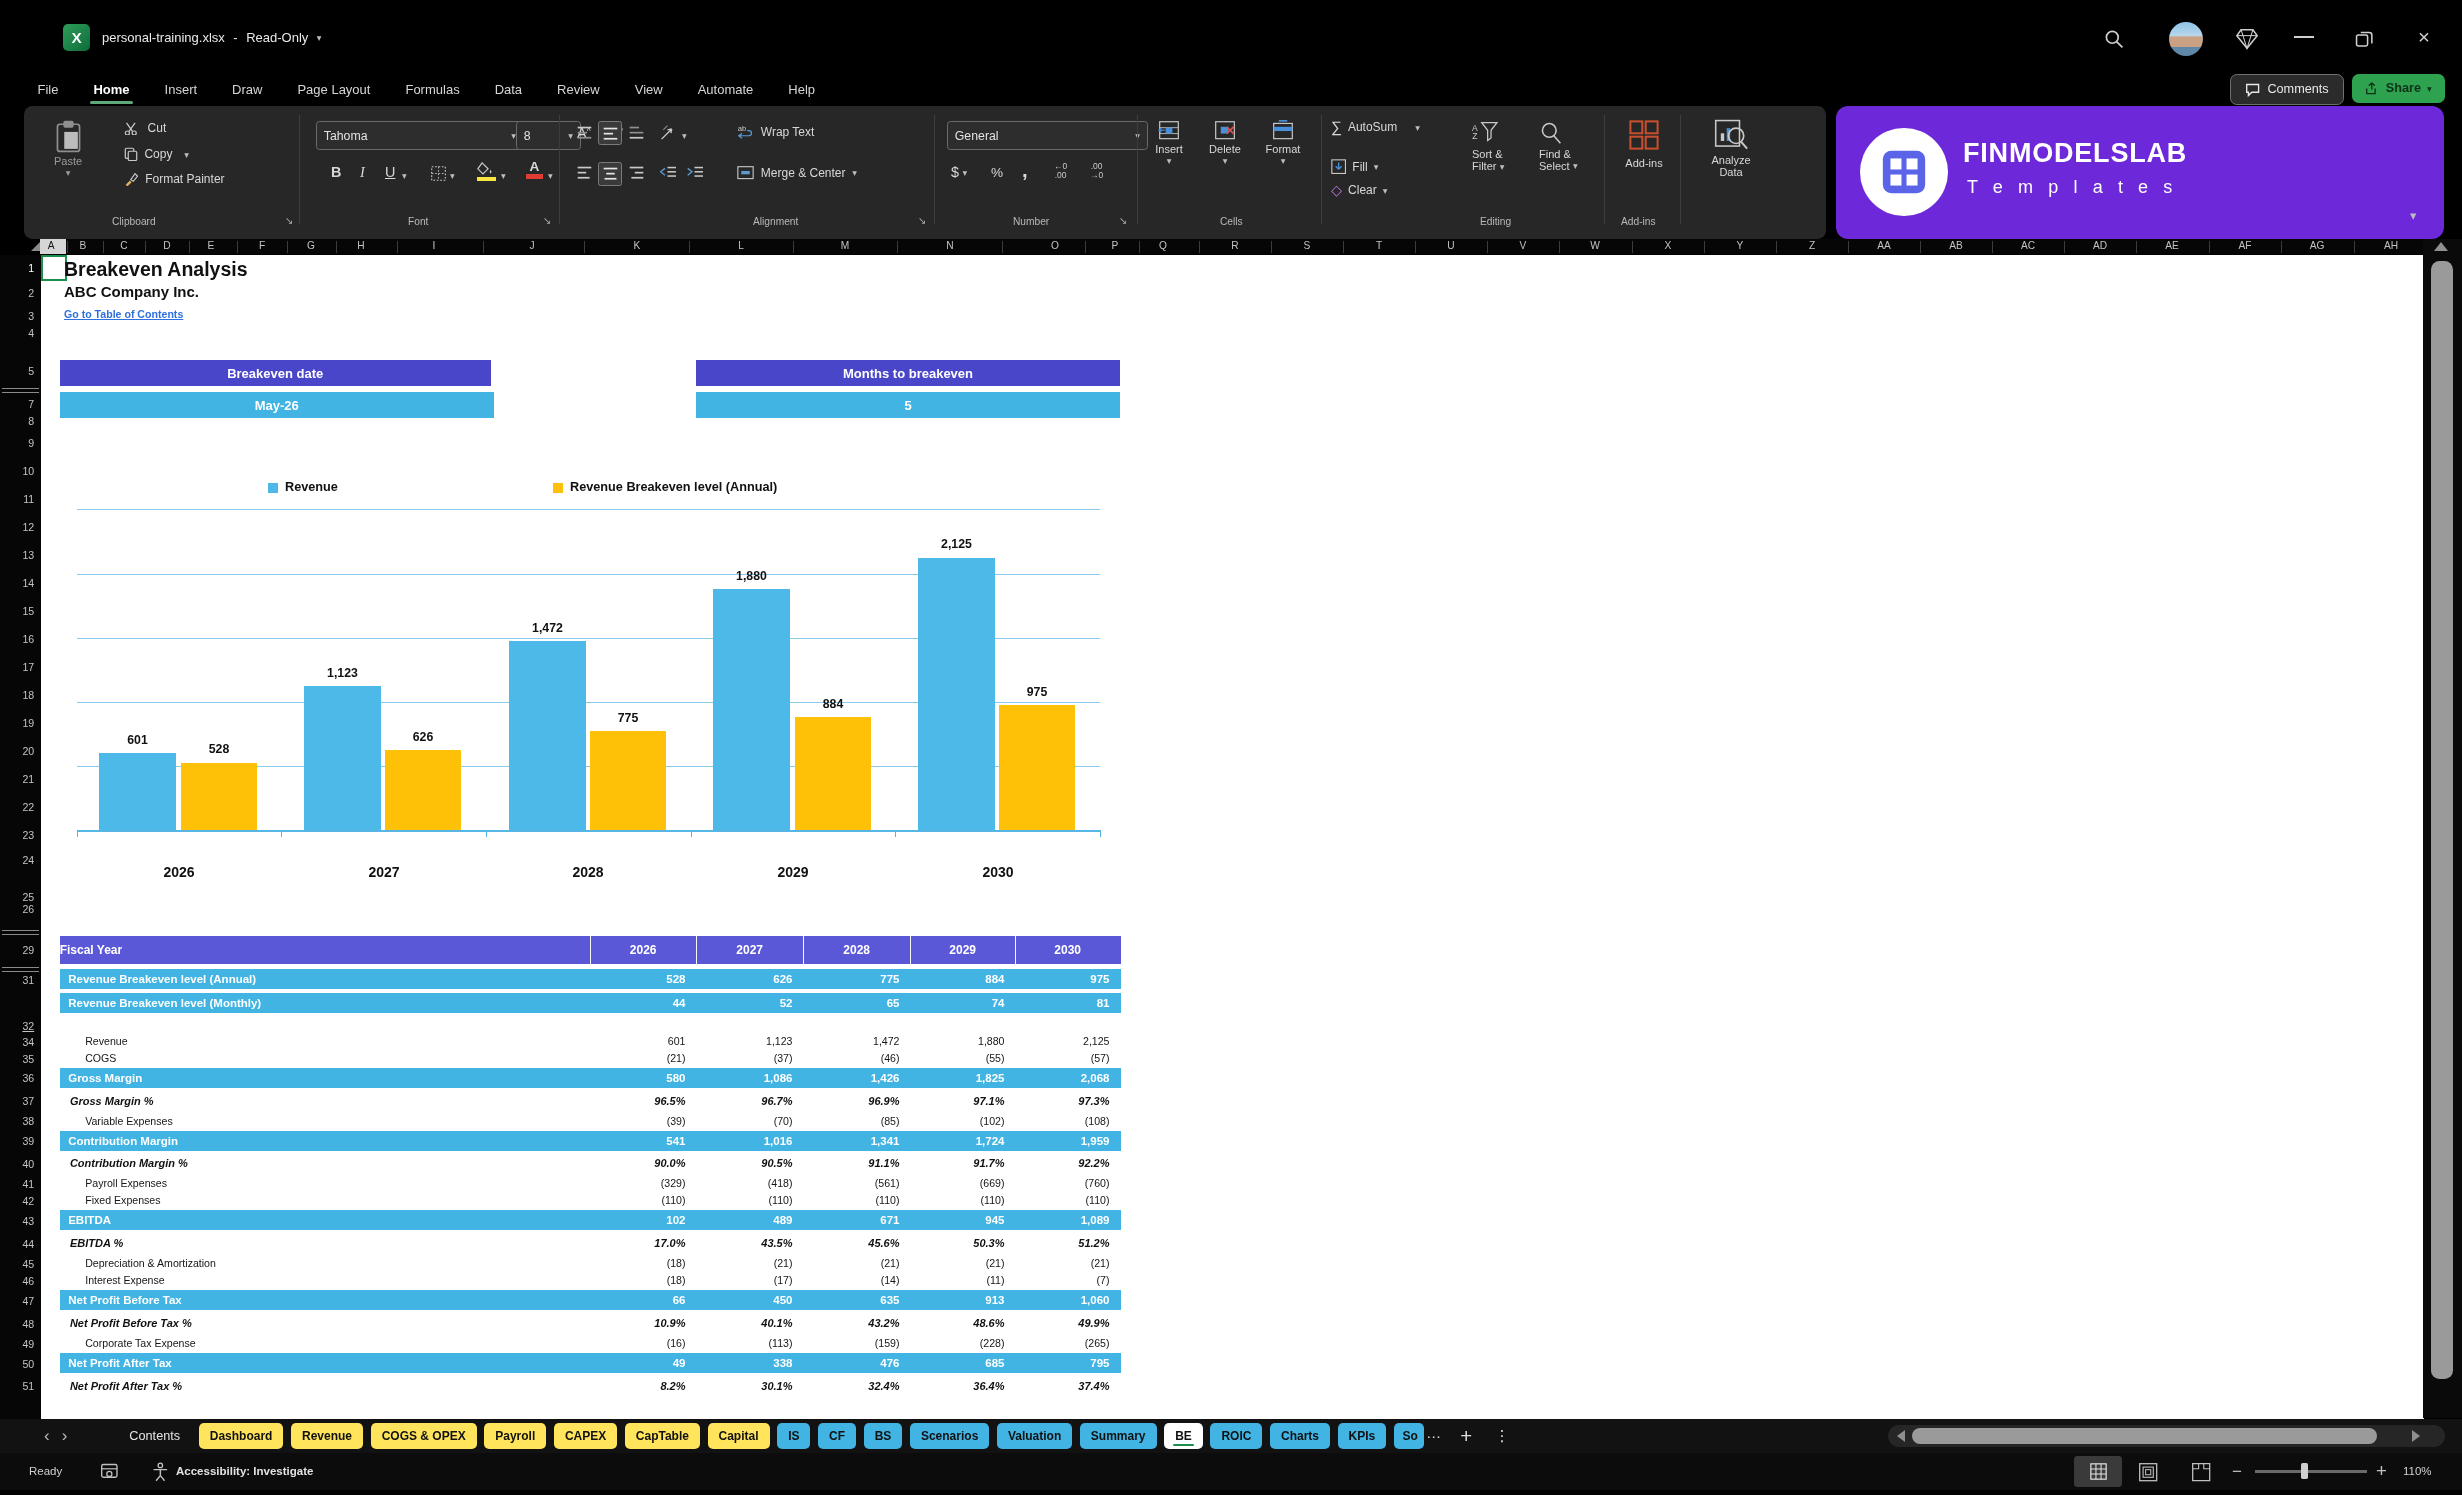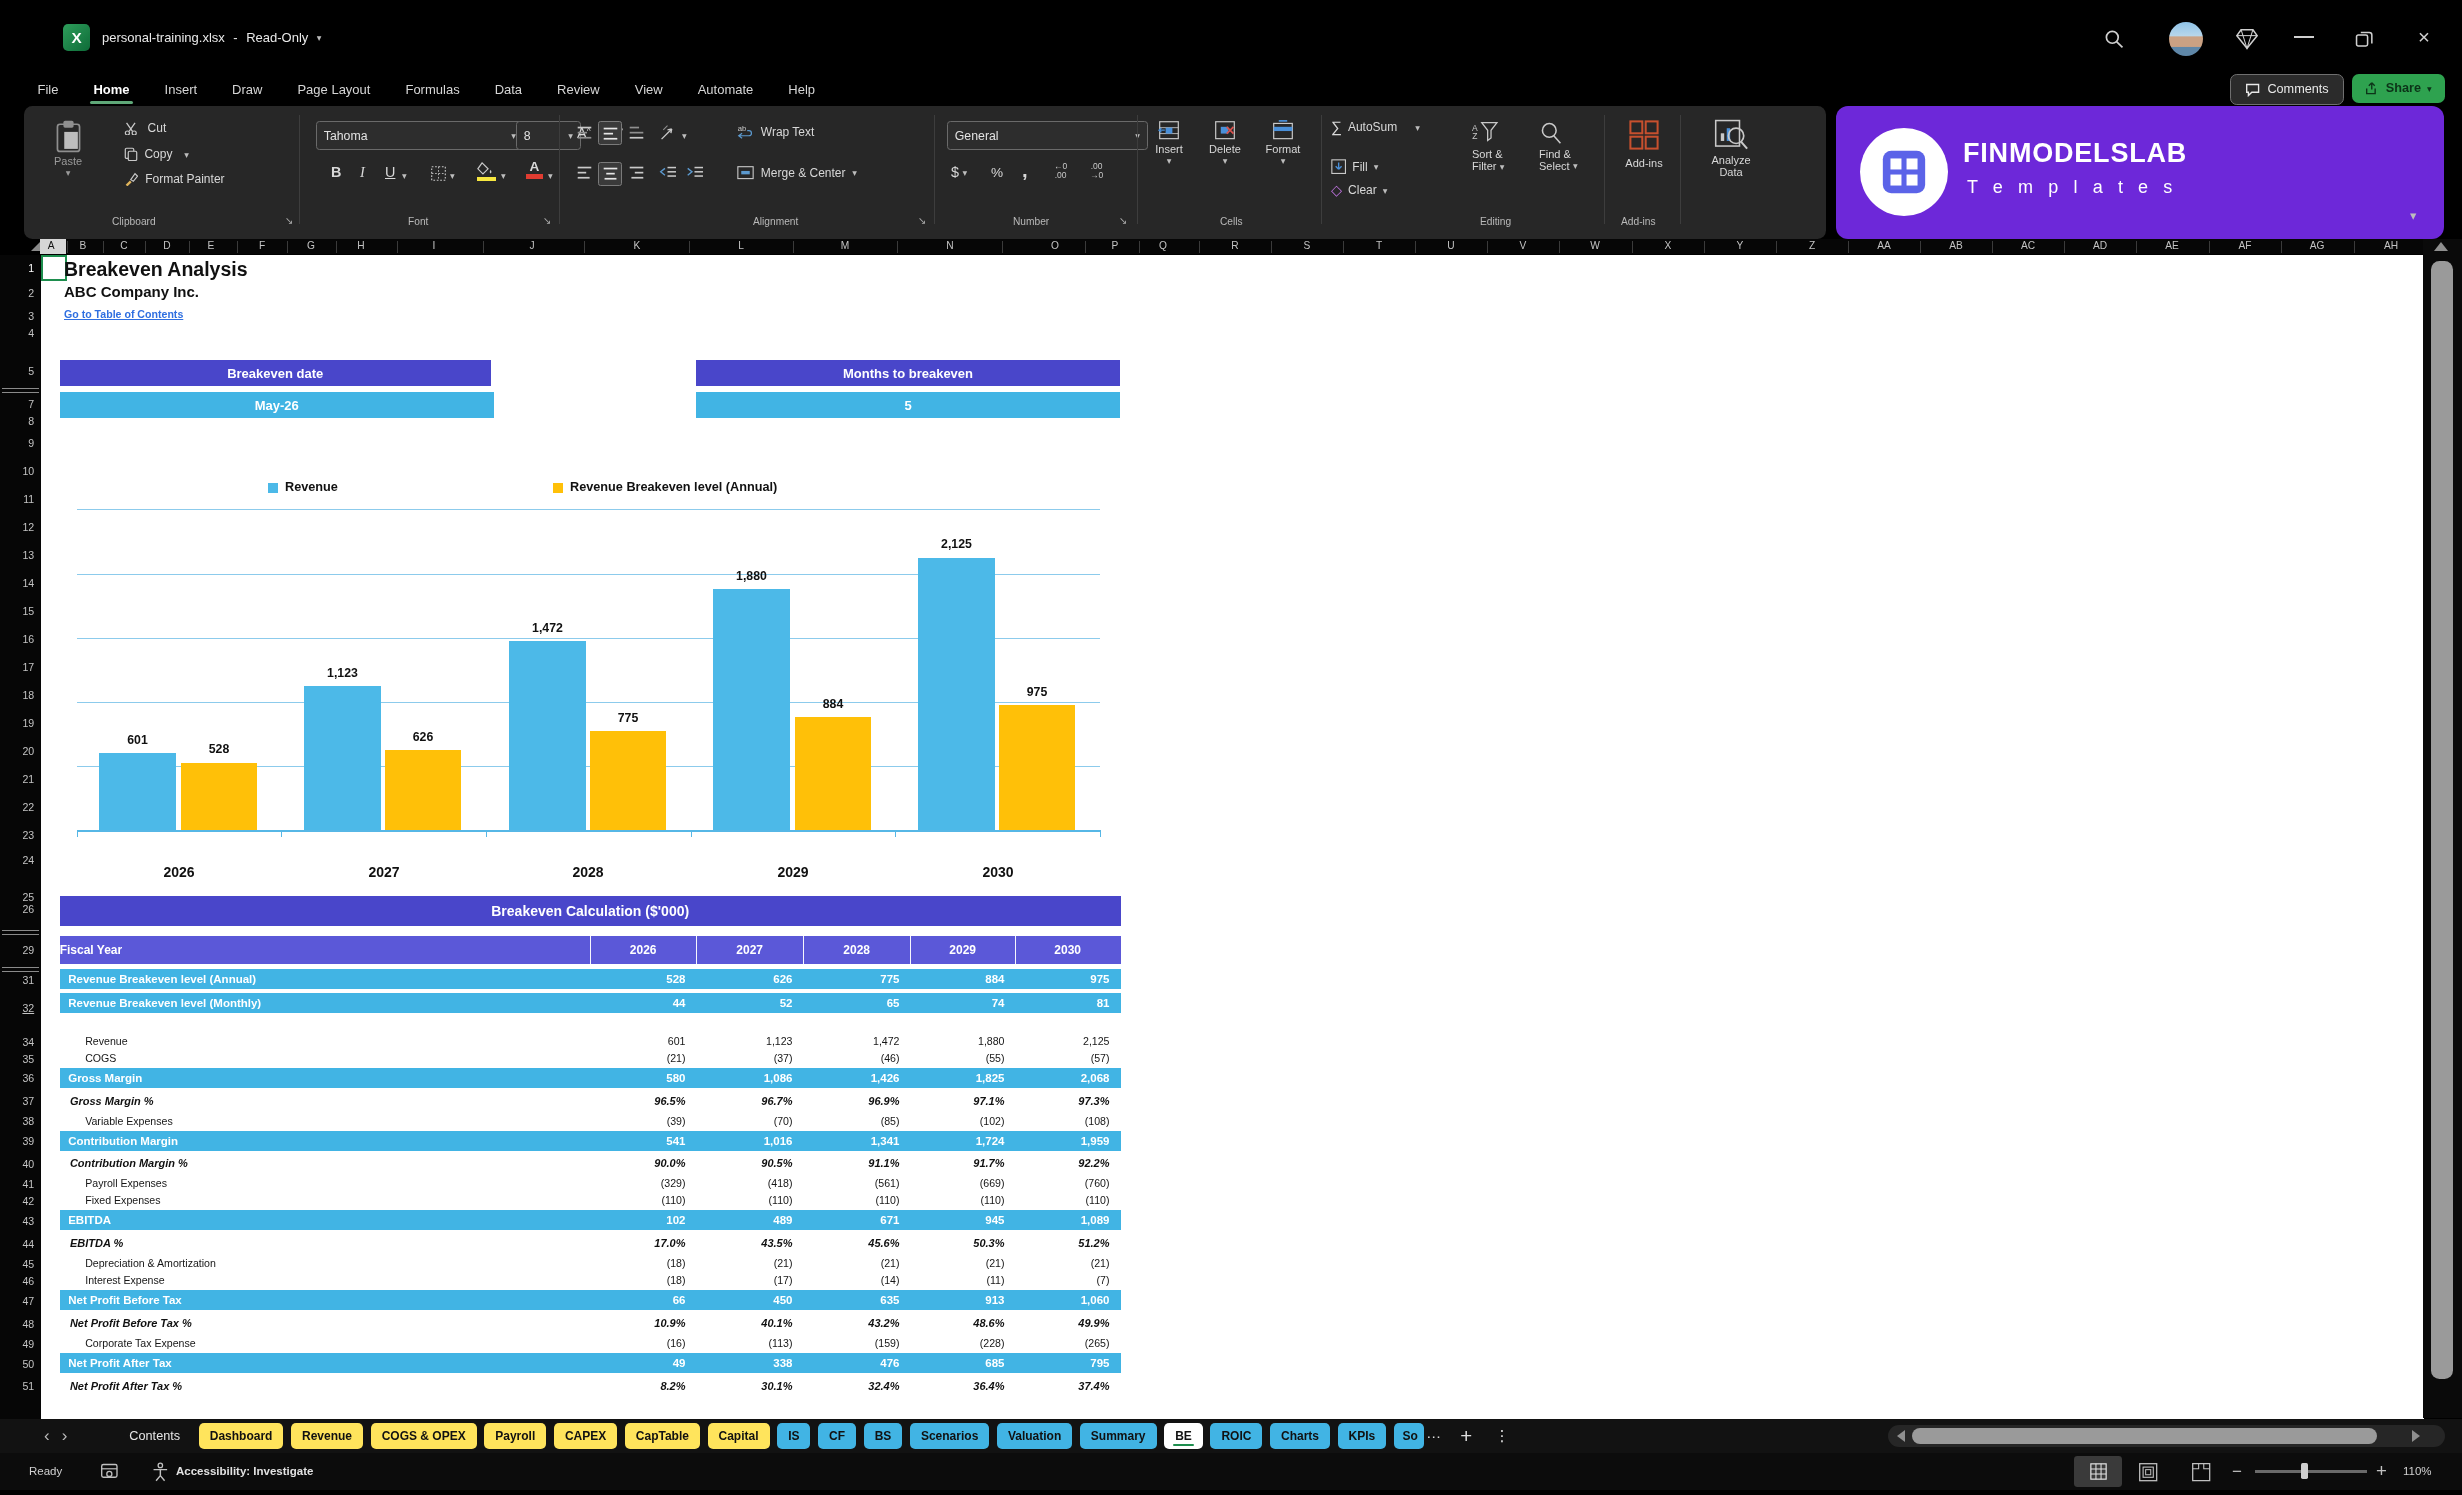--- a/index.html
+++ b/index.html
@@ -556,21 +556,21 @@
       <span class="rownum" style="top: 552px;">22</span>
       <span class="rownum" style="top: 580px;">23</span>
       <span class="rownum" style="top: 605px;">24</span>
       <span class="rownum" style="top: 642px;">25</span>
       <span class="rownum" style="top: 654px;">26</span>
       <span class="rownum" style="top: 695px;">29</span>
       <div class="hiddenmark" style="top: 133px;"></div>
       <div class="hiddenmark" style="top: 675px;"></div>
       <div class="hiddenmark" style="top: 712px;"></div>
       <span class="rownum" style="top: 725px;">31</span>
-      <span class="rownum" style="top: 753px; text-decoration: underline;">32</span>
+      <span class="rownum" style="top: 771px; text-decoration: underline;">32</span>
       <span class="rownum" style="top: 787px;">34</span>
       <span class="rownum" style="top: 804px;">35</span>
       <span class="rownum" style="top: 823px;">36</span>
       <span class="rownum" style="top: 846px;">37</span>
       <span class="rownum" style="top: 866px;">38</span>
       <span class="rownum" style="top: 886px;">39</span>
       <span class="rownum" style="top: 909px;">40</span>
       <span class="rownum" style="top: 929px;">41</span>
       <span class="rownum" style="top: 946px;">42</span>
       <span class="rownum" style="top: 966px;">43</span>
@@ -633,21 +633,20 @@
         <div class="bar" style="left: 877px; top: 101px; width: 77px; height: 273px; background: rgb(76, 185, 232);"></div>
         <div class="barlabel" style="left: 877px; top: 80px; width: 77px;">2,125</div>
         <div class="bar" style="left: 958px; top: 248px; width: 76px; height: 125px; background: rgb(255, 192, 8);"></div>
         <div class="barlabel" style="left: 958px; top: 228px; width: 76px;">975</div>
         <div class="yearlabel" style="left: 957px; top: 407px;">2030</div>
         <div class="tick" style="left: 854px; top: 373px;"></div>
         <div class="tick" style="left: 1059px; top: 373px;"></div>
         <div class="axisline" style="left: 36px; top: 373px; width: 1023px;"></div>
       </div>
 
-    <div class="abs hdr-purple" style="left:18.7px;top:641px;width:1061px;height:30px;font-size:14px;">Breakeven Calculation ($'000)</div>
     <div class="thead" style="left:18.7px;top:681px;width:1061px;height:28px;">
       <div class="lbl">Fiscal Year</div>
       <div class="yr">2026</div>
       <div class="yr">2027</div>
       <div class="yr">2028</div>
       <div class="yr">2029</div>
       <div class="yr">2030</div>
     </div>
     <div id="table-rows">
         <div class="trow hl" style="left: 18.7px; top: 714px; width: 1061px; height: 20.4px;">

